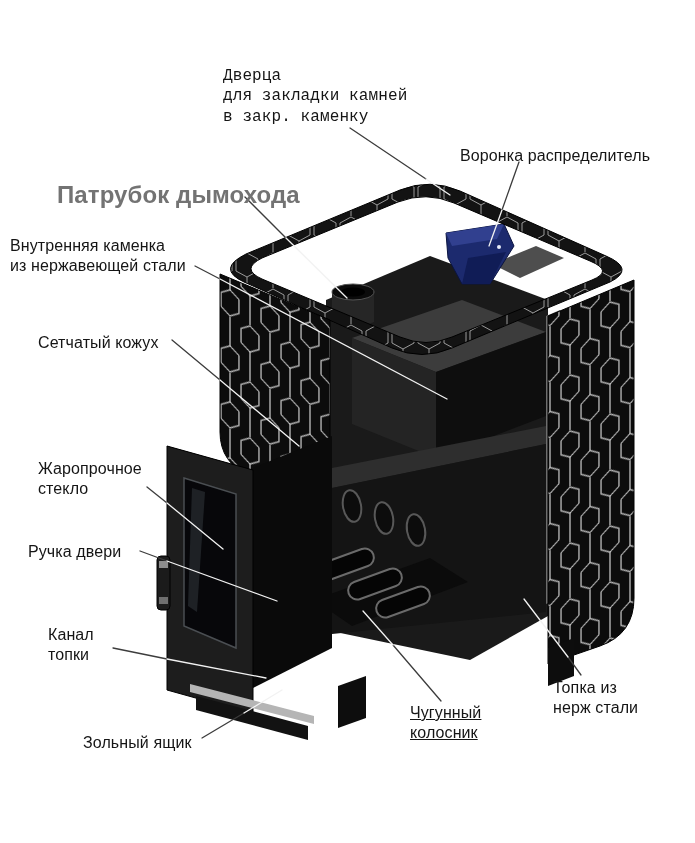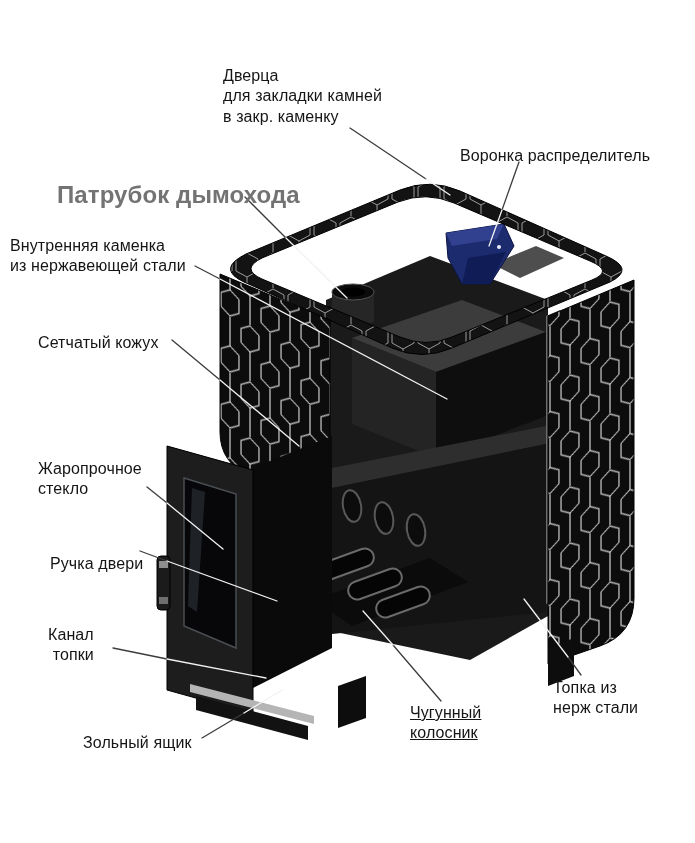--- a/index.html
+++ b/index.html
@@ -162,21 +162,21 @@
         <line x1="441" y1="701" x2="393" y2="645" stroke="#3c3c3c" stroke-width="1.3"></line>
         <line x1="393" y1="645" x2="363" y2="611" stroke="#f2f2f2" stroke-width="1.3"></line>
       </g>
       <g>
         <line x1="581" y1="675" x2="568" y2="657" stroke="#3c3c3c" stroke-width="1.3"></line>
         <line x1="568" y1="657" x2="524" y2="599" stroke="#f2f2f2" stroke-width="1.3"></line>
       </g>
     </g>
   </svg>
 
-  <div class="label" style="left:223px; top:66px;">
+  <div class="label" style="left:223px; top:66px;font-family:Liberation Mono, monospace;">
     <div>Дверца</div>
     <div>для закладки камней</div>
     <div>в закр. каменку</div>
   </div>
 
   <div class="label" style="left:460px; top:146px;">
     <div>Воронка распределитель</div>
   </div>
 
   <div class="label title-bold" style="left:57px; top:180px;">
@@ -190,25 +190,25 @@
 
   <div class="label" style="left:38px; top:333px;">
     <div>Сетчатый кожух</div>
   </div>
 
   <div class="label" style="left:38px; top:459px;">
     <div>Жаропрочное</div>
     <div>стекло</div>
   </div>
 
-  <div class="label" style="left:50px; top:542px;margin-top:12px;">
+  <div class="label" style="left:28px; top:542px;">
     <div>Ручка двери</div>
   </div>
 
-  <div class="label" style="left:48px; top:625px;text-align:right;">
+  <div class="label" style="left:48px; top:625px;">
     <div>Канал</div>
     <div>топки</div>
   </div>
 
   <div class="label" style="left:83px; top:733px;text-align:right;">
     <div>Зольный ящик</div>
   </div>
 
   <div class="label" style="left:410px; top:703px;text-decoration:underline;">
     <div>Чугунный</div>

